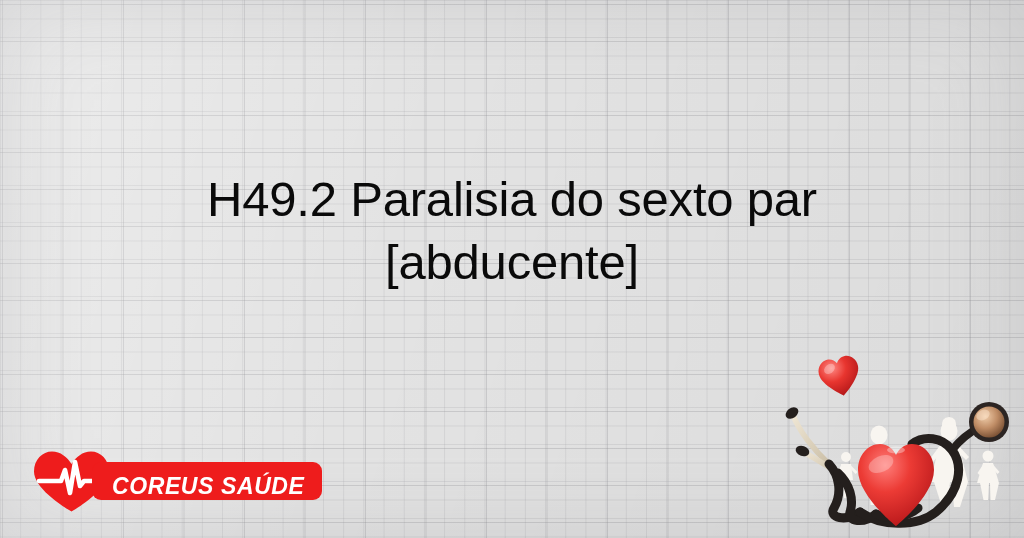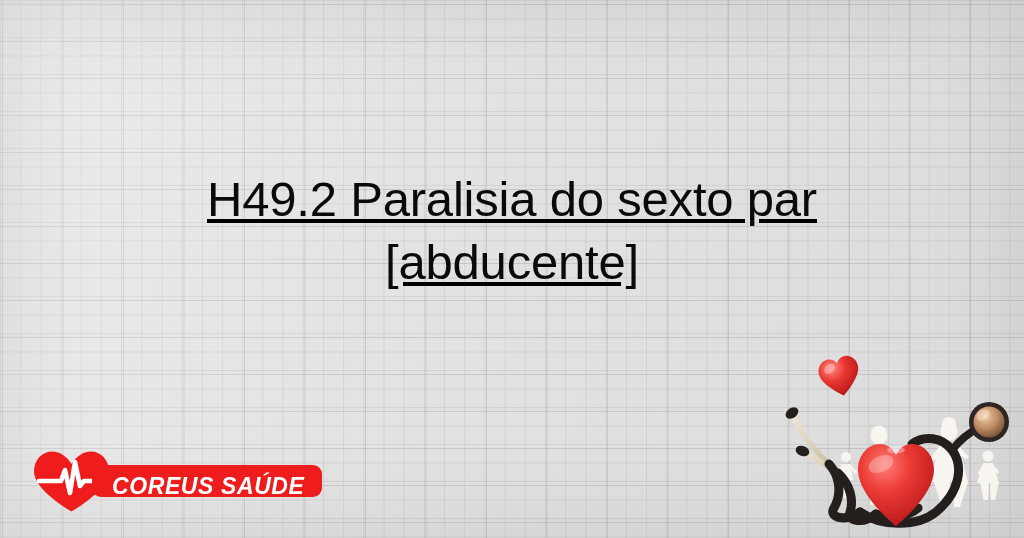--- a/index.html
+++ b/index.html
@@ -45,21 +45,20 @@
     box-shadow: inset 0 0 90px rgba(130,130,135,0.22);
     pointer-events:none;
   }
 
   
   #title-block {
     position:absolute;
     left:60px; top:168px;
     width:904px;
     text-align:center;
-    text-decoration:underline;
   }
   #title-text {
     font-family:"Liberation Sans", sans-serif;
     font-size:49px;
     line-height:63px;
     font-weight:400;
     color:#0a0a0a;
     letter-spacing:-0.2px;
     white-space:pre-wrap;
   }
@@ -71,21 +70,21 @@
     height:66px;
     display:flex;
     align-items:center;
   }
   .logo-mark { position:relative; width:84px; height:66px; flex:none; }
   .logo-mark svg { display:block; width:84px; height:66px; }
 
   .logo-pill {
     position:relative;
     margin-left:-22px;
-    height:32px;
+    height:38px;
     background:#ee1c1c;
     border-radius:9px;
     display:flex;
     align-items:center;
     padding:10px 17px 0 20px;
   }
   .logo-pill-text {
     font-family:"Liberation Sans", sans-serif;
     font-style:italic;
     font-weight:700;

